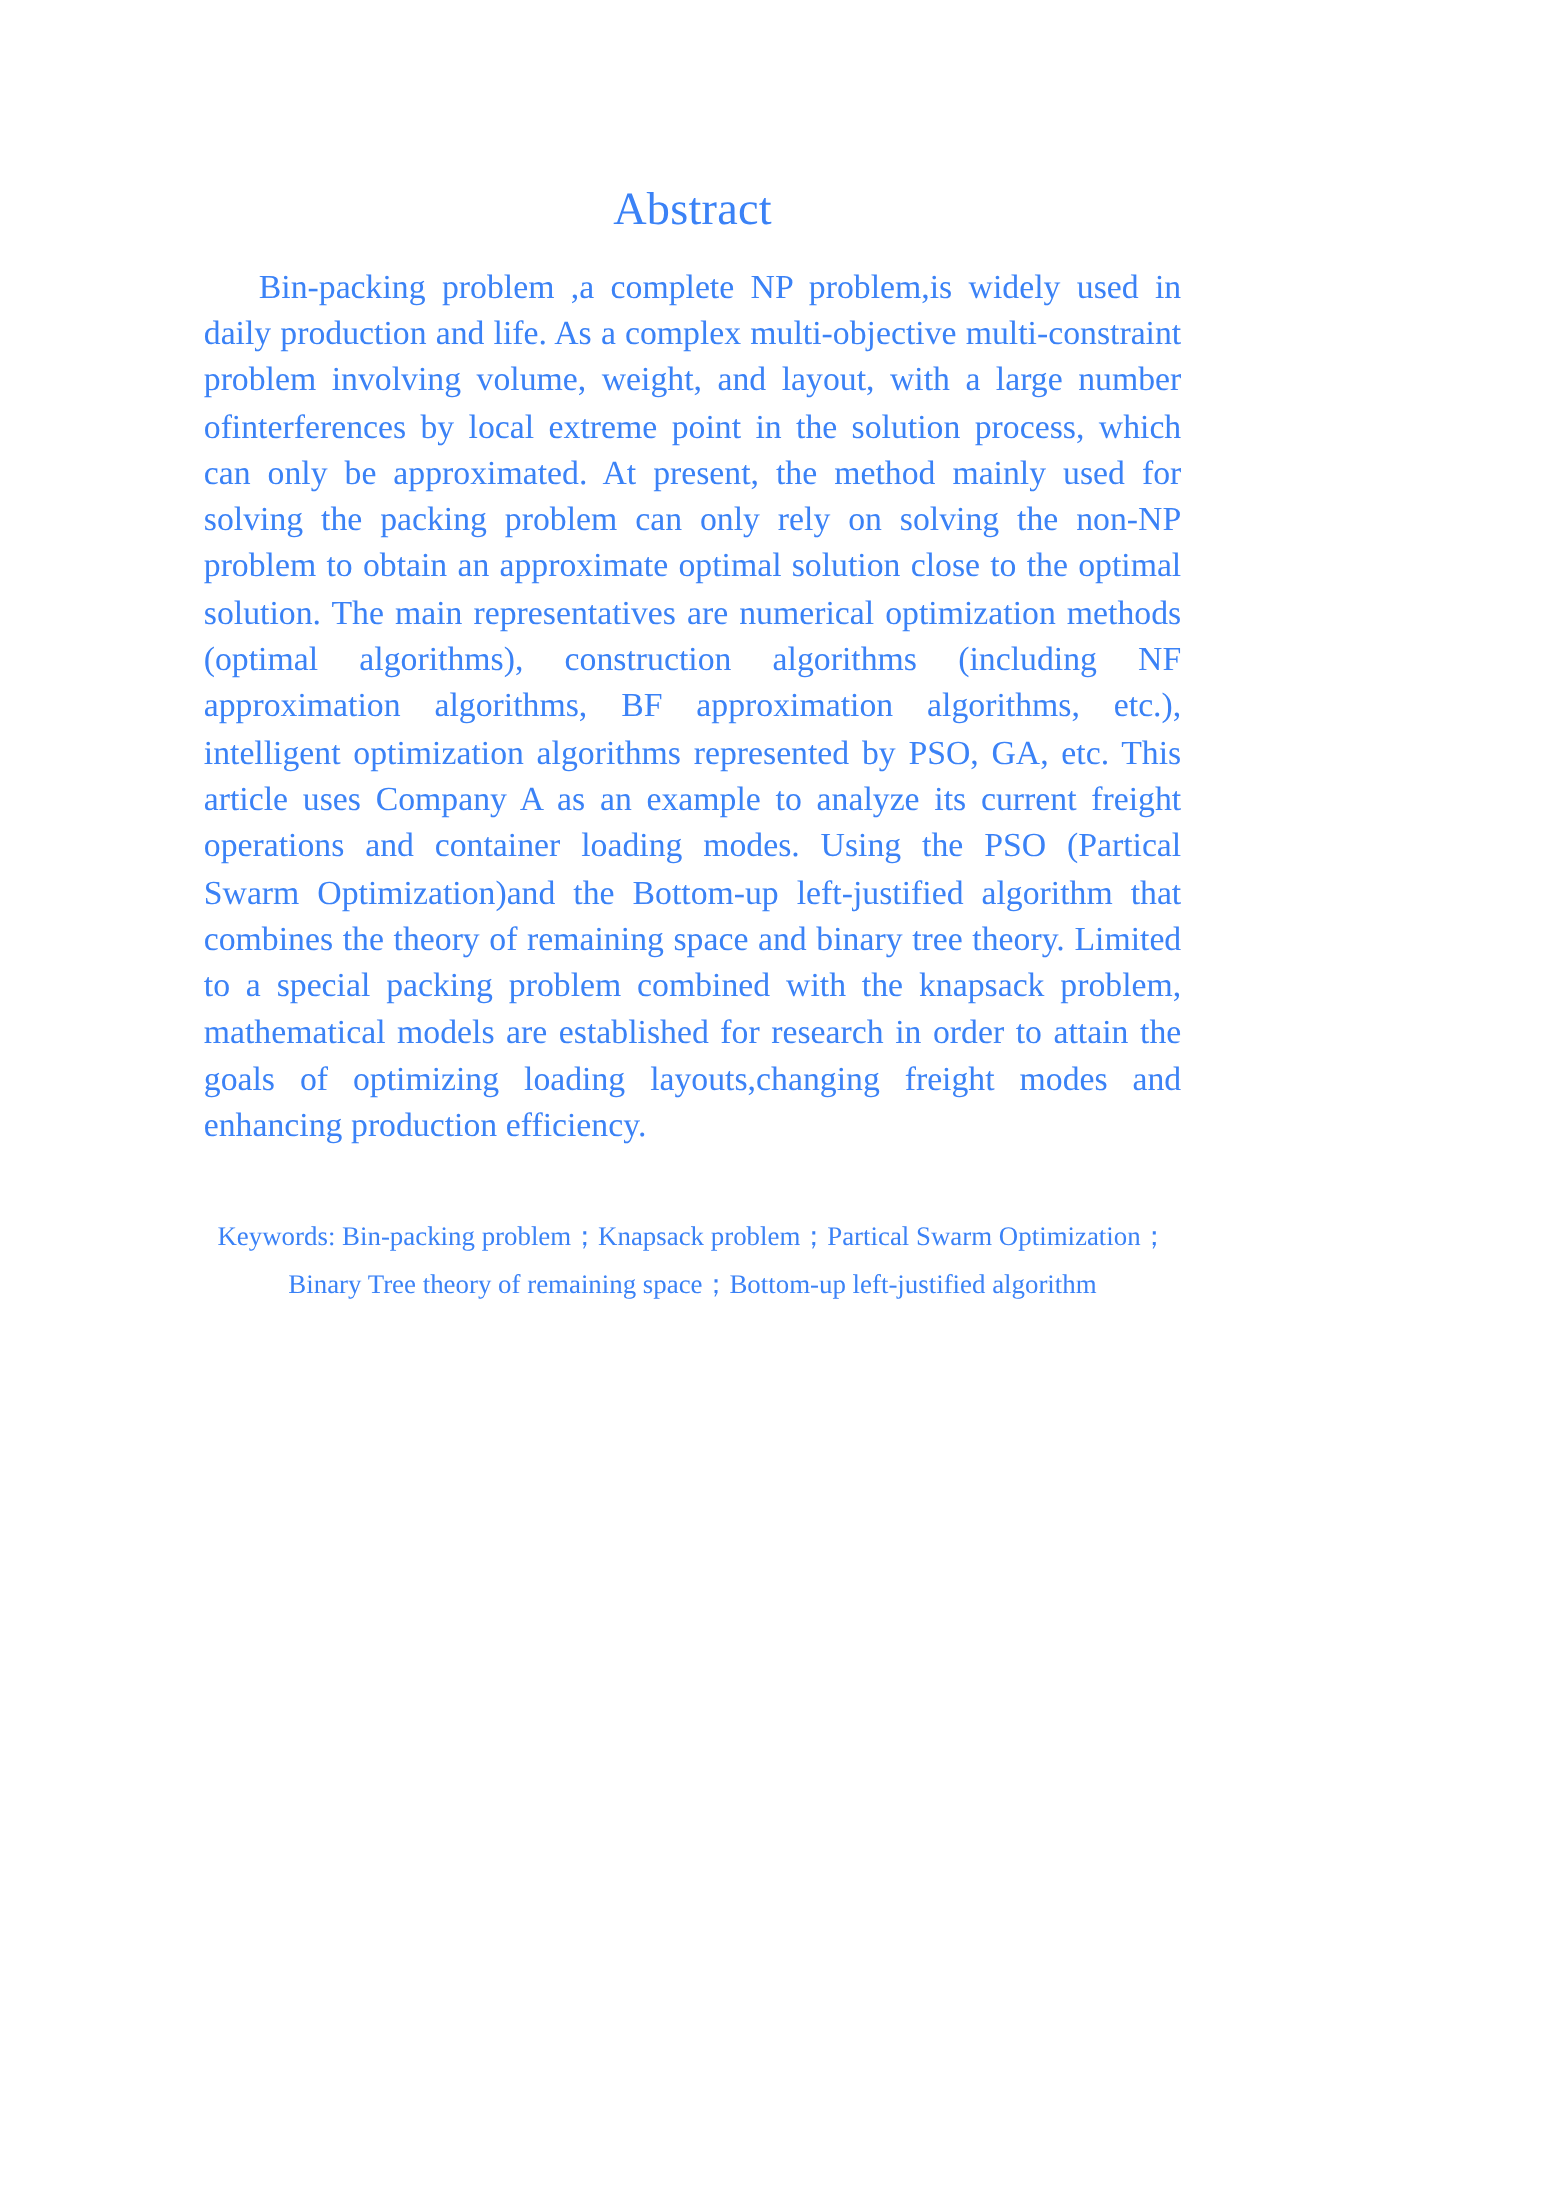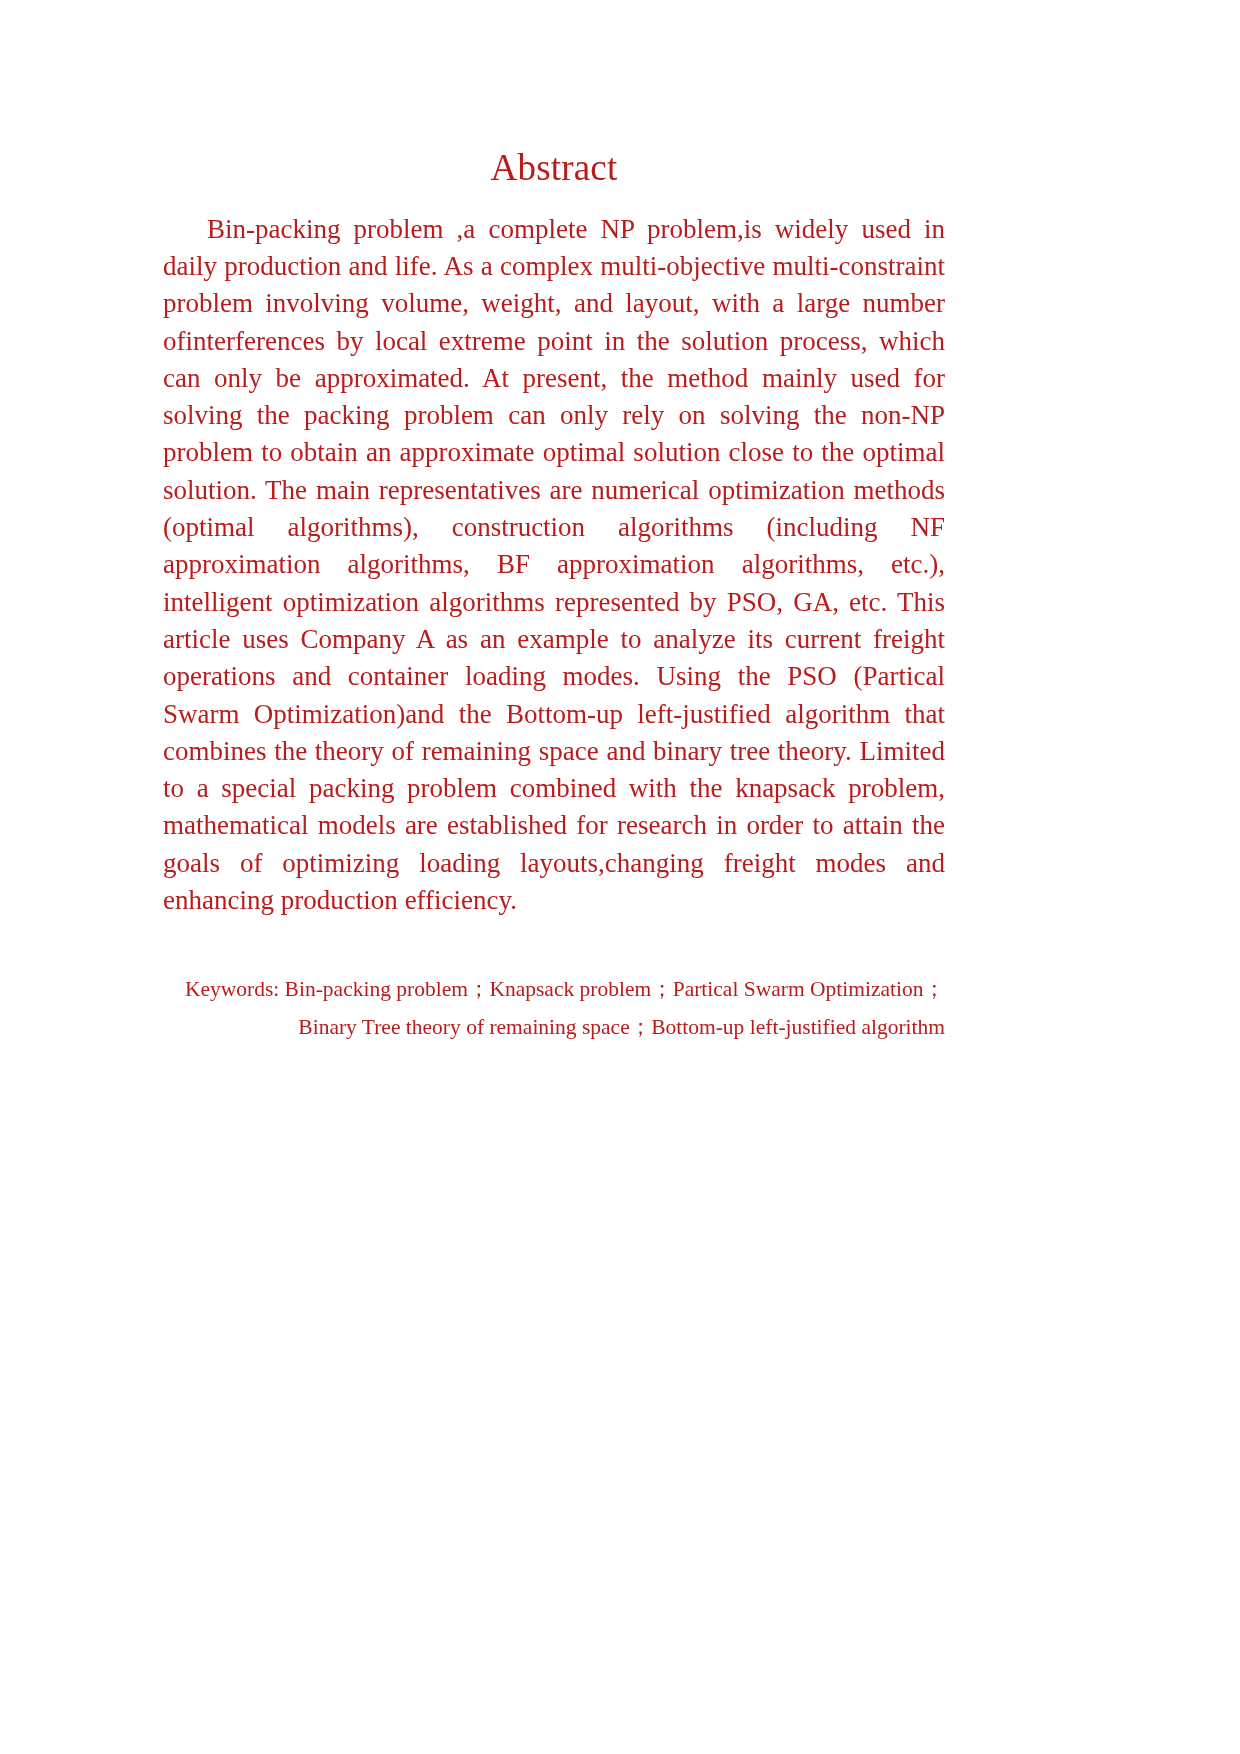--- a/index.html
+++ b/index.html
@@ -8,21 +8,21 @@
     background: #ffffff;
   }
 
   .page {
     position: relative;
     width: 1112px;
     height: 1754px;
     background: #ffffff;
     overflow: hidden;
     font-family: "Liberation Serif", "DejaVu Serif", serif;
-    color: #b91c1c;
+    color: #3b82f6;
   }
 
   .content {
     position: absolute;
     left: 163px;
     top: 0;
     width: 782px;   
   }
 
   
@@ -47,21 +47,21 @@
     text-indent: 44px;
     word-spacing: 0.1px;
   }
 
   
   .keywords-block {
     margin: 0;
     padding-top: 52px;
     font-size: 21.5px;
     line-height: 37.3px;
-    text-align: right;
+    text-align: center;
     white-space: pre-wrap;
   }
 </style>
 </head>
 <body>
 
 <div class="page">
   <div class="content">
 
     <h1 class="doc-title">Abstract</h1>

